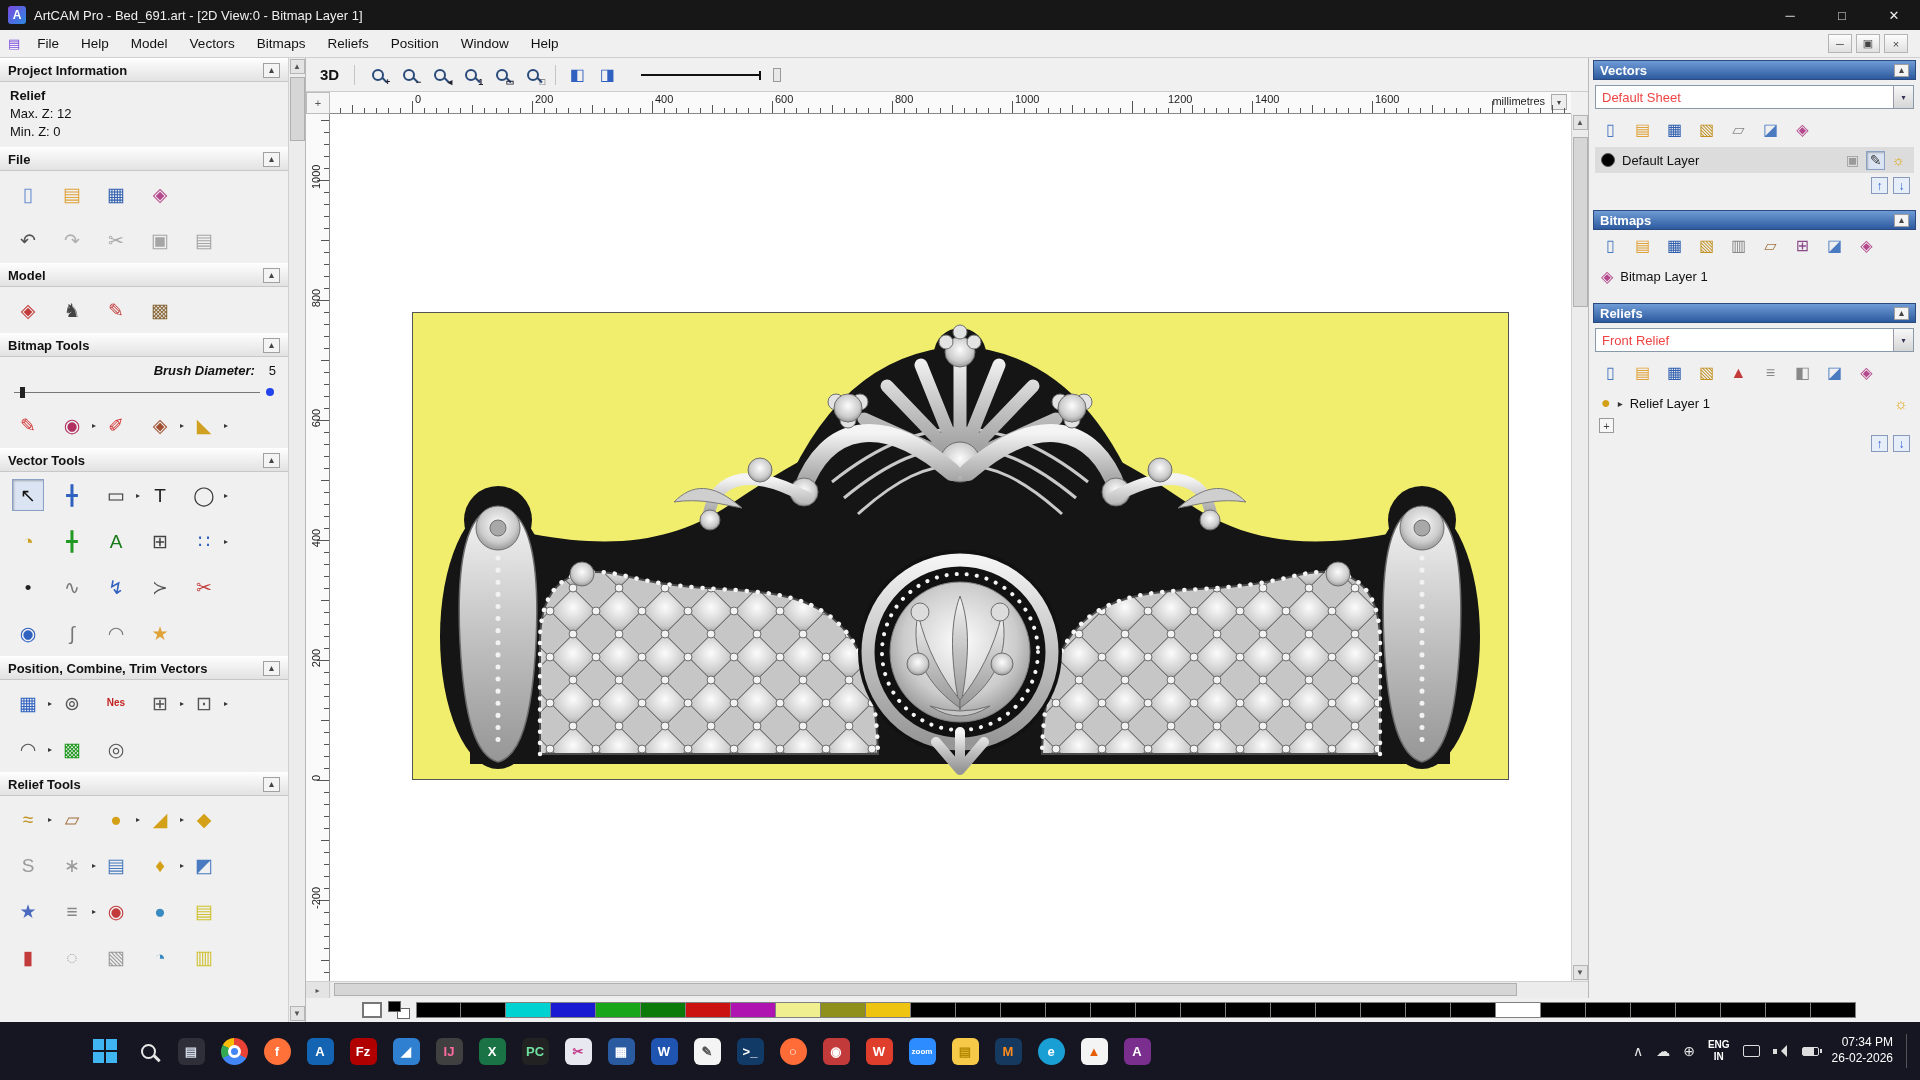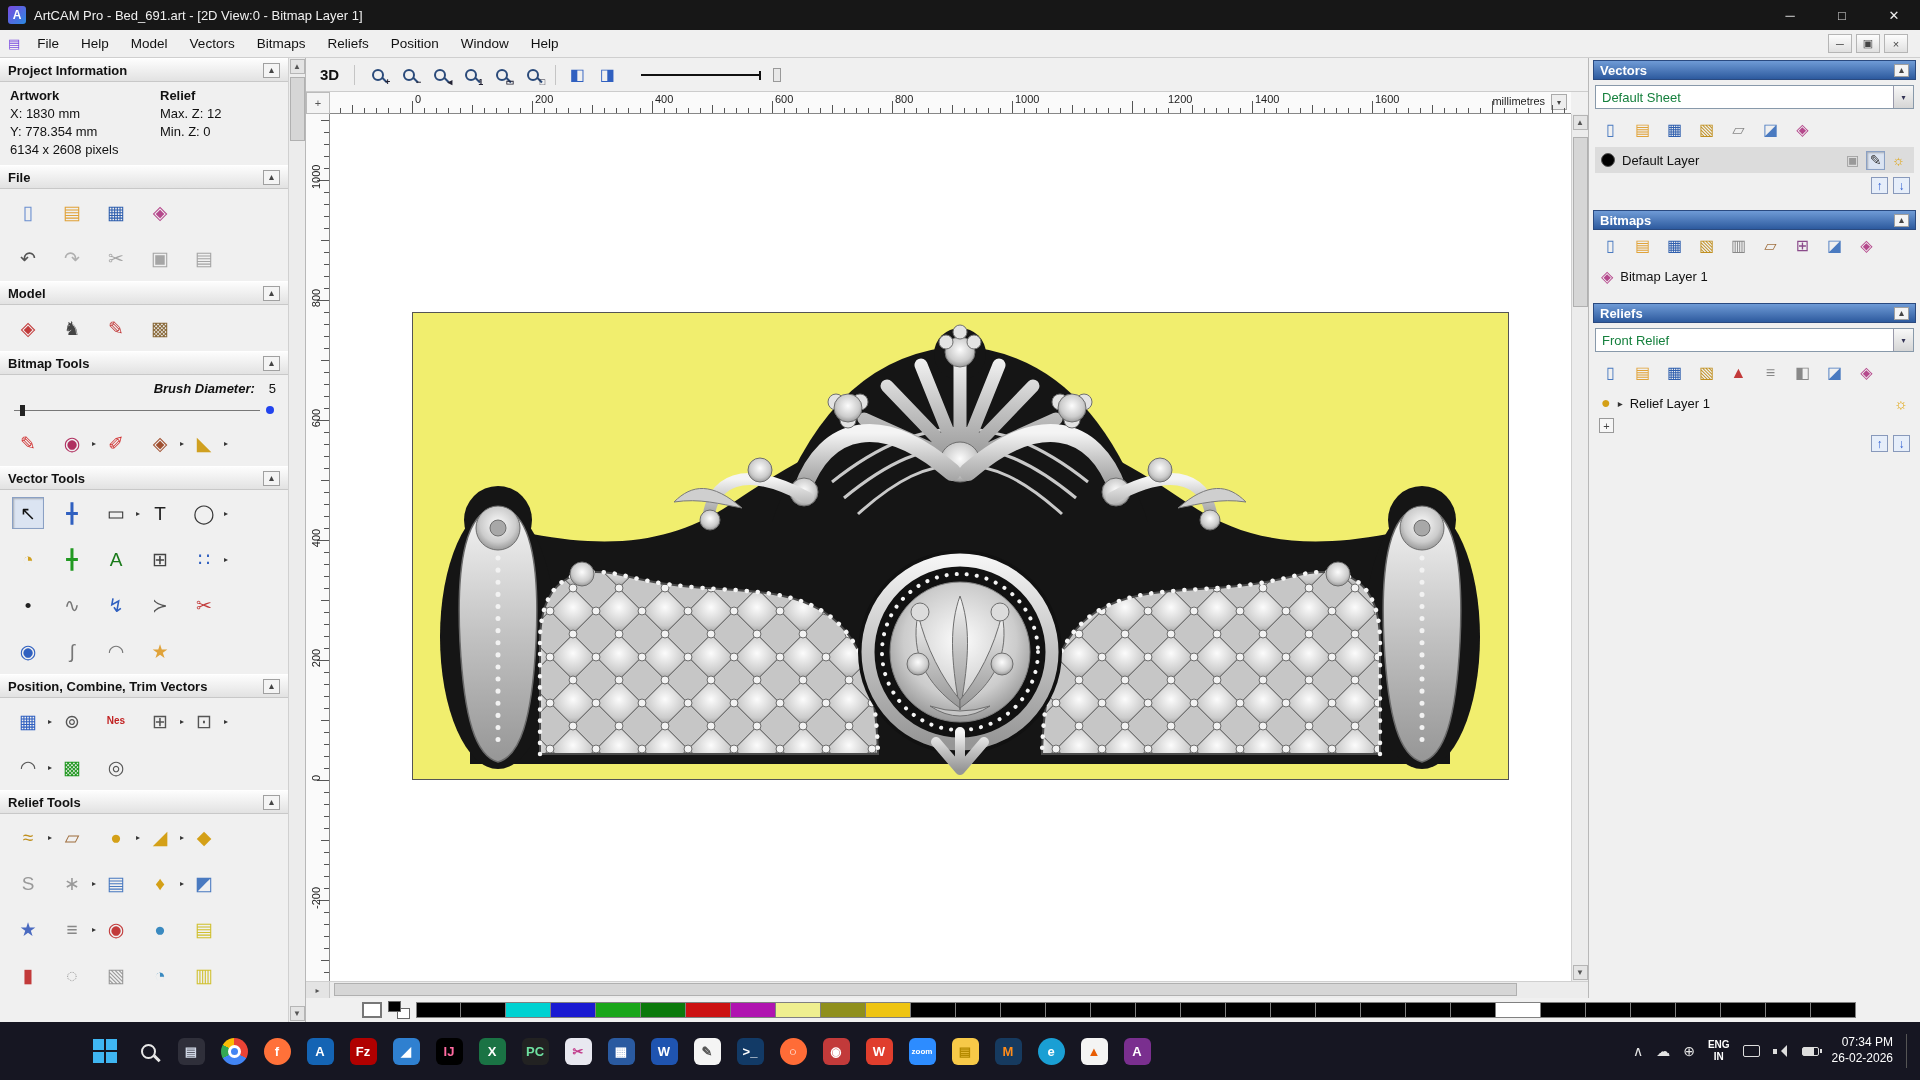--- a/index.html
+++ b/index.html
@@ -116,21 +116,21 @@
   .sw { width:45px; height:16px; border:1px solid #808080; border-left:none; display:inline-block; }
   .sw:first-child { border-left:1px solid #808080; }
 
   
   .right-panel { width:332px; background:#f0f0f0; border-left:1px solid #b8b8b8; padding:2px 4px; overflow:hidden; }
   .rp-sec { margin-bottom:14px; }
   .rp-h { height:20px; display:flex; align-items:center; padding:0 6px; color:#fff; font-size:13px; font-weight:bold;
           background:linear-gradient(#6f9bd6,#2d5a9e); border:1px solid #2a4a80; }
   .rp-h .roll { width:15px; height:13px; }
   .combo { margin:5px 2px; height:24px; background:#fff; border:1px solid #8899aa; display:flex; align-items:center; }
-  .combo span:first-child { flex:1; font-size:13px; padding-left:6px; color:#15803d; }
+  .combo span:first-child { flex:1; font-size:13px; padding-left:6px; color:#ef4444; }
   .dd { width:20px; height:100%; border-left:1px solid #99a; background:linear-gradient(#f8f8f8,#d5d5d5);
         font-size:8px; color:#335; display:flex; align-items:center; justify-content:center; }
   .rp-tools { display:flex; gap:9px; padding:4px 6px; align-items:center; }
   .rp-tools .tool { width:23px; height:23px; }
   .rp-tools .tool .tg { font-size:16px; }
   .layer-row { height:26px; display:flex; align-items:center; gap:7px; padding:0 6px; margin:2px 2px; font-size:13px; color:#111; }
   .layer-row.sel { background:#dcdcdc; }
   .chip { width:14px; height:14px; border-radius:50%; border:1px solid #555; background:#000; }
   .lname { flex:1; }
   .ltools { display:flex; gap:4px; }
@@ -209,26 +209,20 @@
 
   <div class="main">
 
     <div class="left-panel">
       <div class="lp-content">
         <div class="sec-h">
           <span>Project Information</span>
           <span class="roll">▴</span>
         </div>
         <div class="proj-info">
-          <div class="pi-col">
-            <b>Artwork</b>
-            <span>X: 1830 mm</span>
-            <span>Y: 778.354 mm</span>
-            <span>6134 x 2608 pixels</span>
-          </div>
           <div class="pi-col">
             <b>Relief</b>
             <span>Max. Z: 12</span>
             <span>Min. Z: 0</span>
           </div>
         </div>
 
         <div class="sec-h">
           <span>File</span>
           <span class="roll">▴</span>
@@ -1108,21 +1102,21 @@
         <div class="tb-btn">
           <span class="tb-tile" style="background: rgb(20, 100, 180); color: rgb(255, 255, 255);">A</span>
         </div>
         <div class="tb-btn">
           <span class="tb-tile" style="background: rgb(176, 0, 0); color: rgb(255, 255, 255);">Fz</span>
         </div>
         <div class="tb-btn">
           <span class="tb-tile" style="background: rgb(47, 128, 208); color: rgb(255, 255, 255);">◢</span>
         </div>
         <div class="tb-btn">
-          <span class="tb-tile" style="background: #000000; color: rgb(255, 106, 160);">IJ</span>
+          <span class="tb-tile" style="background: #404040; color: rgb(255, 106, 160);">IJ</span>
         </div>
         <div class="tb-btn">
           <span class="tb-tile" style="background: rgb(26, 115, 68); color: rgb(255, 255, 255);">X</span>
         </div>
         <div class="tb-btn">
           <span class="tb-tile" style="background: rgb(34, 34, 34); color: rgb(110, 224, 160);">PC</span>
         </div>
         <div class="tb-btn">
           <span class="tb-tile" style="background: rgb(232, 232, 240); color: rgb(194, 58, 138);">✂</span>
         </div>

